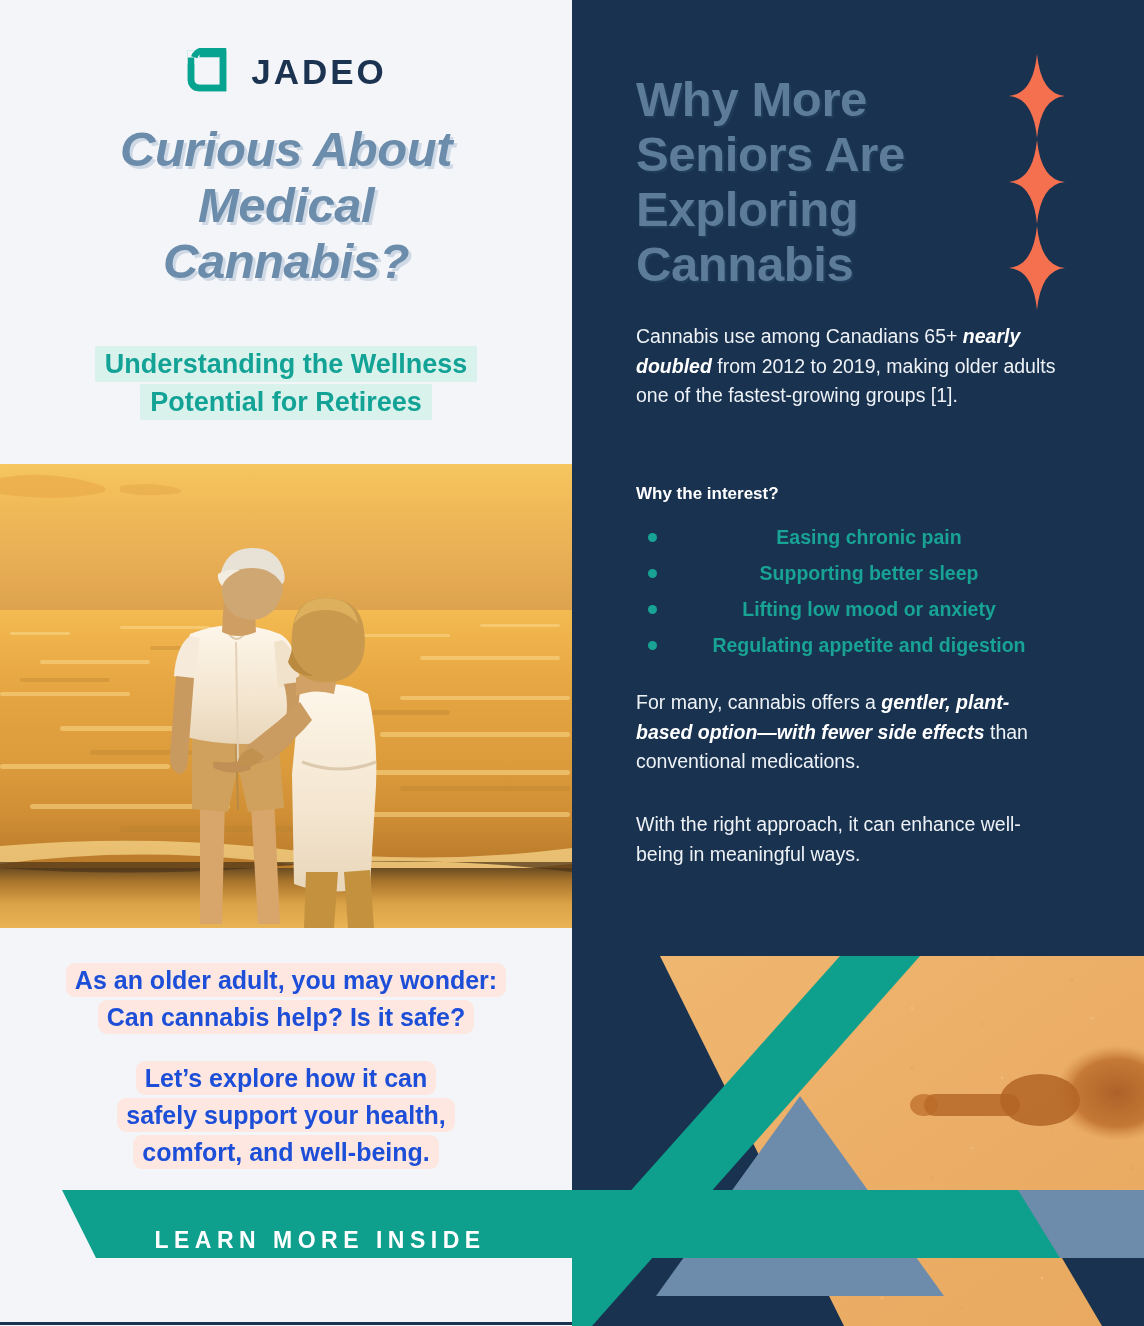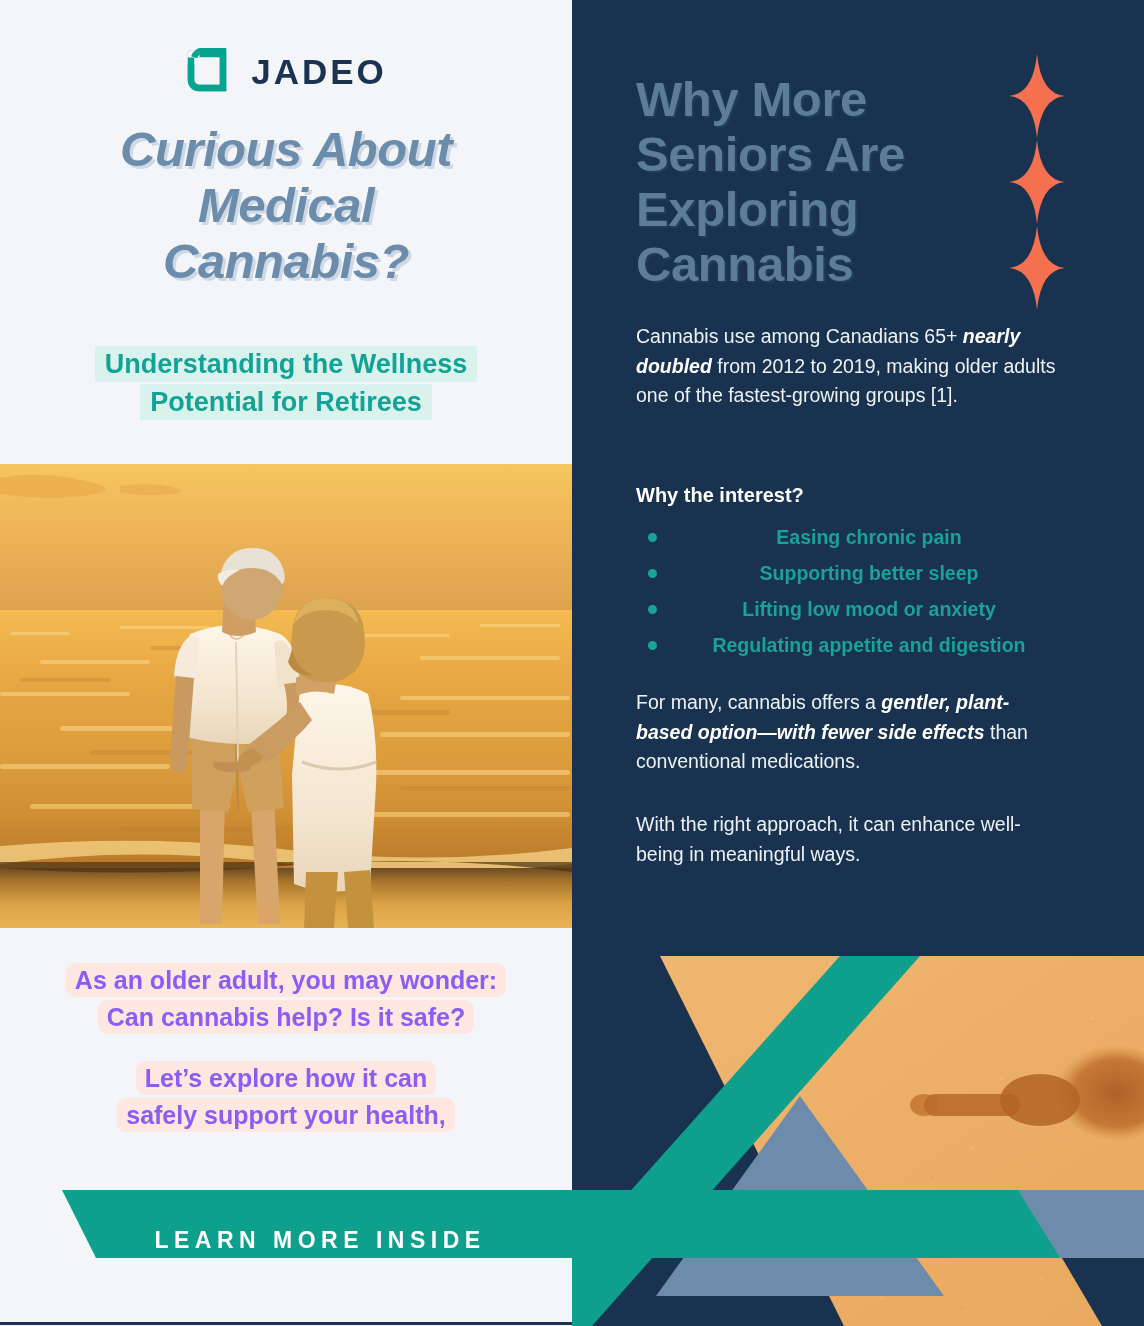--- a/index.html
+++ b/index.html
@@ -67,21 +67,21 @@
   }
   .photo svg{ display:block; width:572px; height:464px; }
 
   
   .coral-block{
     position:absolute; left:36px; top:962px; width:500px;
     text-align:center; line-height:1.48;
   }
   .coral-block .ln{ display:block; }
   .coral-block span.hl{
-    font-size:25px; font-weight:bold; color:#8b5cf6;
+    font-size:25px; font-weight:bold; color:#1d4ed8;
     background:#fde7e0; border-radius:9px;
     padding:3px 9px; box-decoration-break:clone;
     -webkit-box-decoration-break:clone;
   }
   .coral-gap{ height:24px; }
   .banner-label{
     position:absolute; left:60px; top:1190px; width:520px; height:100px;
     display:flex; align-items:center; justify-content:center;
     font-size:23px; font-weight:bold; letter-spacing:5.5px;
     color:#ffffff; z-index:6;
@@ -99,21 +99,21 @@
 
   .r-body{
     position:absolute; left:636px; top:322px; width:420px;
     color:#eef2f6; font-size:19.5px; line-height:1.52;
   }
   .r-body p{ margin:0; }
   .r-body b{ font-weight:bold; font-style:italic; color:#ffffff; }
 
   .r-why{
     position:absolute; left:636px; top:484px; width:420px;
-    color:#ffffff; font-size:20px; font-weight:bold;
+    color:#ffffff; font-size:17px; font-weight:bold;
   }
 
   .r-list{
     position:absolute; left:636px; top:524px; width:430px;
     list-style:none;
   }
   .r-list li{
     position:relative; padding-left:36px; margin-bottom:9px;
     color:#18a394; font-size:19.5px; font-weight:bold; line-height:1.38;text-align:center;
   }
@@ -287,20 +287,21 @@
       </g>
     </svg>
   </div>
 
   <div class="coral-block">
     <span class="ln"><span class="hl">As an older adult, you may wonder:</span></span>
     <span class="ln"><span class="hl">Can cannabis help? Is it safe?</span></span>
     <div class="coral-gap"></div>
     <span class="ln"><span class="hl">Let’s explore how it can</span></span>
     <span class="ln"><span class="hl">safely support your health,</span></span>
+    <span class="ln"><span class="hl">comfort, and well-being.</span></span>
   </div>
 
   <div class="r-head">
     <div>Why More</div>
     <div>Seniors Are</div>
     <div>Exploring</div>
     <div>Cannabis</div>
   </div>
 
   <svg class="sparkles" viewBox="0 0 62 260">

